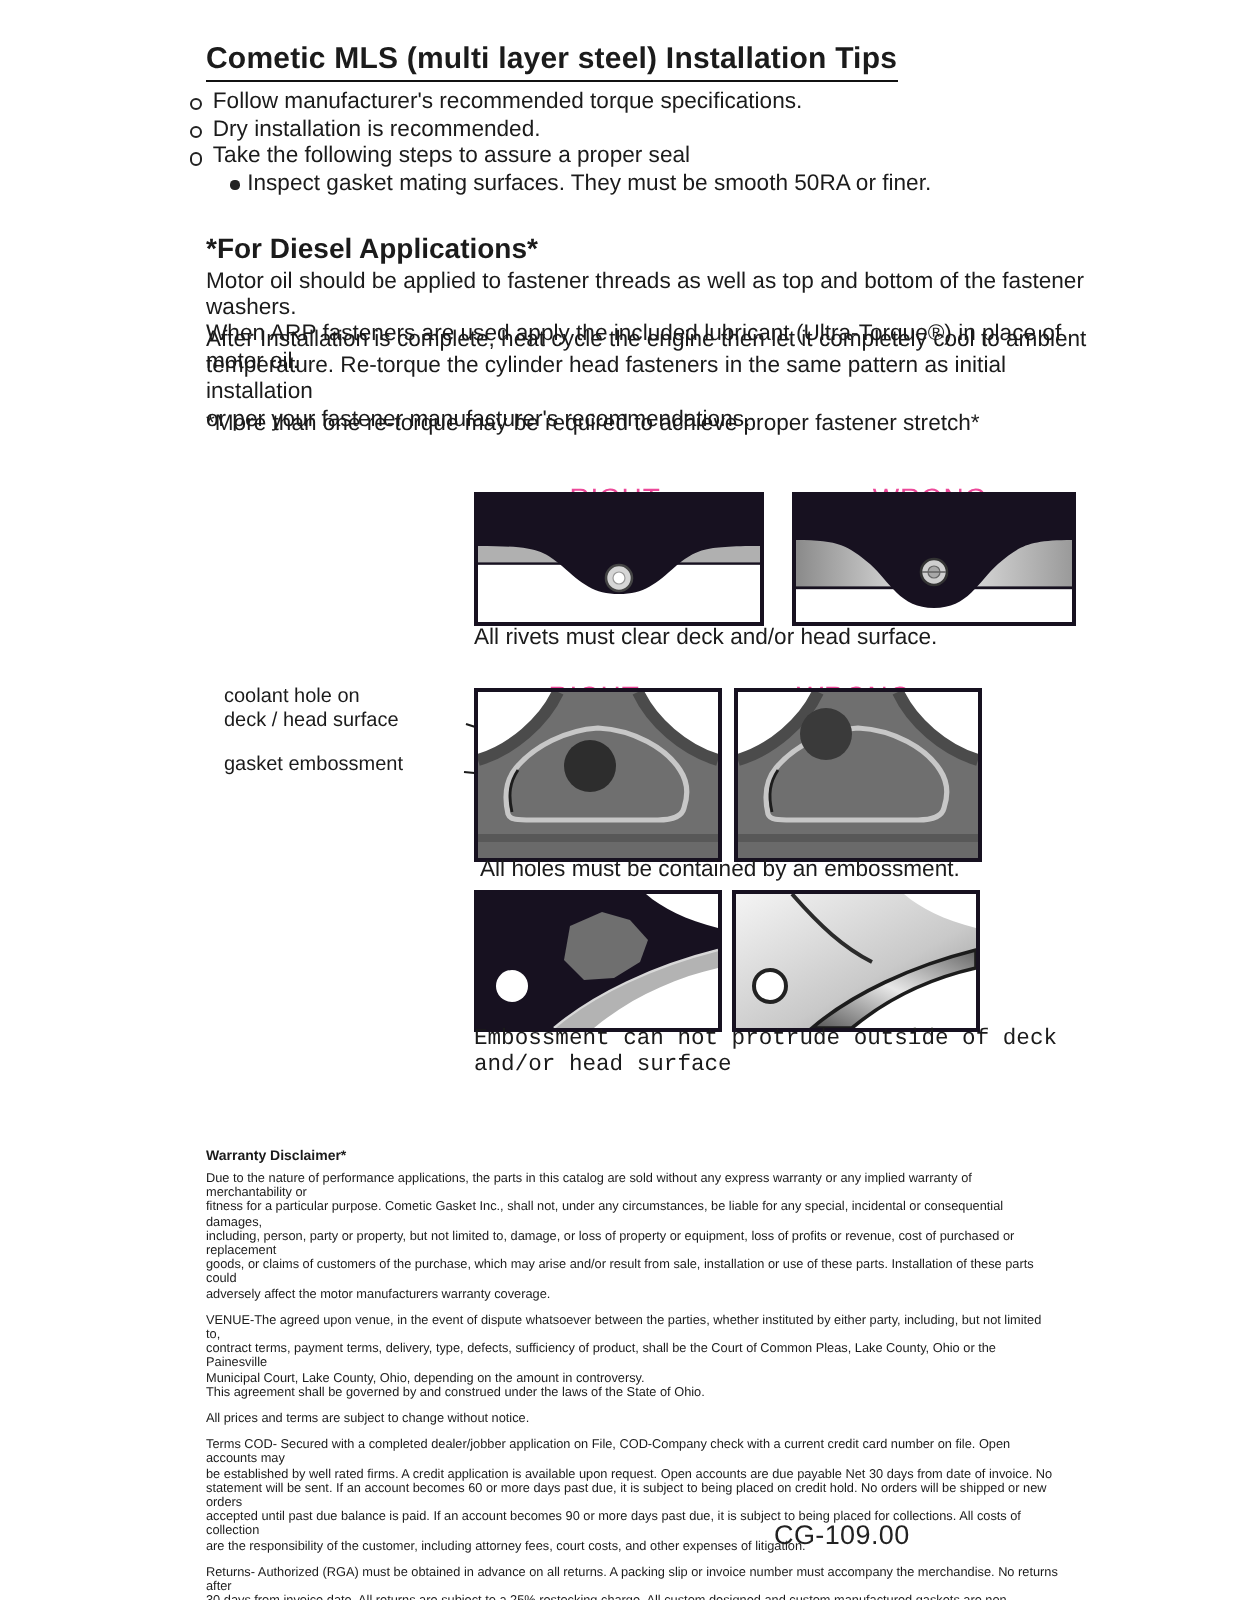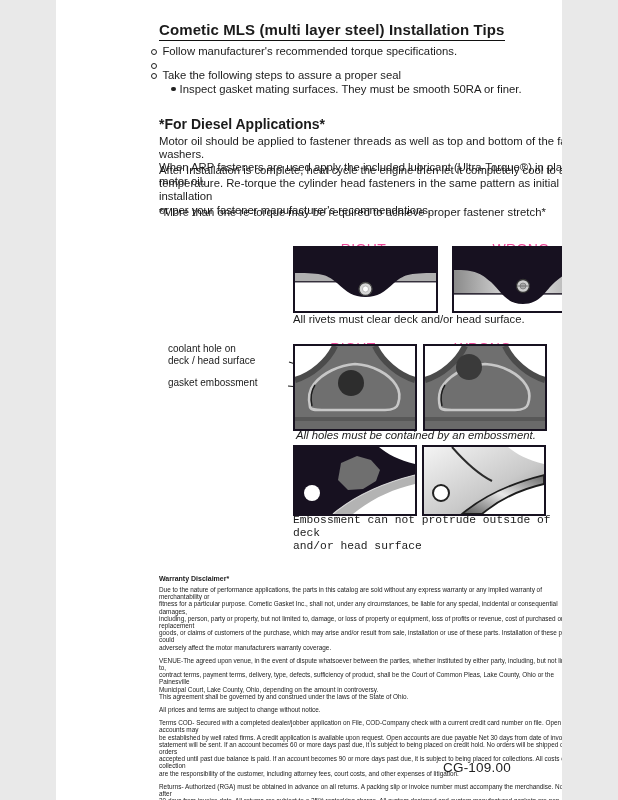--- a/index.html
+++ b/index.html
@@ -1,17 +1,17 @@
 <!DOCTYPE html>
 <html><head>
 <meta charset="utf-8">
 <style>
   html,body{margin:0;padding:0;background:#e9e9e9;}
   .page{
-    position:relative;width:506px;height:800px;background:#ffffff;
+    position:relative;width:618px;height:800px;background:#ffffff;
     font-family:"Liberation Sans", sans-serif;color:#1b1b1b;overflow:hidden;
     margin:0 auto;
   }
   .abs{position:absolute;}
   
   .doc-title{
     left:103px;top:21px;font-size:15px;font-weight:bold;
     border-bottom:1.6px solid #111;padding-bottom:2px;letter-spacing:0.1px;
   }
   
@@ -54,20 +54,21 @@
 
   <div class="abs doc-title">Cometic MLS (multi layer steel) Installation Tips</div>
 
   <div class="abs tips">
     <div class="tip-row">
       <span class="m-open"></span>
       <span>Follow manufacturer's recommended torque specifications.</span>
     </div>
     <div class="tip-row">
       <span class="m-open"></span>
+      <span>Dry installation is recommended.</span>
     </div>
     <div class="tip-row">
       <span class="m-open"></span>
       <span>Take the following steps to assure a proper seal</span>
     </div>
     <div class="tip-row sub">
       <span class="m-dot"></span>
       <span>Inspect gasket mating surfaces.  They must be smooth 50RA or finer.</span>
     </div>
   </div>
@@ -147,21 +148,21 @@
       <path d="M120,0 H80 C87,15 103,29 120,34 Z" fill="#ffffff"></path>
       <path d="M40,0 C33,15 17,29 0,34" fill="none" stroke="#4b4b4b" stroke-width="6"></path>
       <path d="M80,0 C87,15 103,29 120,34" fill="none" stroke="#4b4b4b" stroke-width="6"></path>
       <rect y="71" width="120" height="4" fill="#585858"></rect>
       <rect y="75" width="120" height="8" fill="#6a6a6a"></rect>
       <path d="M15,61 C13,52 14,44 19,38 C28,27 44,19 60,18 C78,19 94,28 101,39 C105,45 105,52 103,58 C102,62 97,64 90,64 L27,64 C20,64 16,64 15,61 Z" fill="none" stroke="#c7c7c7" stroke-width="2.6"></path>
       <path d="M17,60 C15,51 16,45 20,39" fill="none" stroke="#1d1d1d" stroke-width="1.4"></path>
       <circle cx="44" cy="21" r="13" fill="#3a3a3a"></circle>
     </svg>
   </div>
-  <div class="abs fig-caption" style="left:240px;top:429px;font-style:italic;">All holes must be contained by an embossment.</div>
+  <div class="abs fig-caption" style="left:240px;top:429px;">All holes must be contained by an embossment.</div>
 
   <div class="abs fig-label" style="left:237px;top:431px;width:120px;">RIGHT</div>
   <div class="abs fig-label" style="left:366px;top:431px;width:120px;">WRONG</div>
 
   <div class="abs panel" style="left:237px;top:445px;width:120px;height:67px;">
     <svg viewBox="0 0 120 67">
       <rect width="120" height="67" fill="#ffffff"></rect>
       <path d="M0,0 H84 C92,7 104,13 120,17 V28 C88,36 58,50 38,67 H0 Z" fill="#171120"></path>
       <path d="M120,37 C98,42 76,52 58,67 H120 Z" fill="#ffffff"></path>
       <path d="M120,28 C88,36 58,50 38,67 H58 C76,52 98,42 120,37 Z" fill="#b3b3b3"></path>

